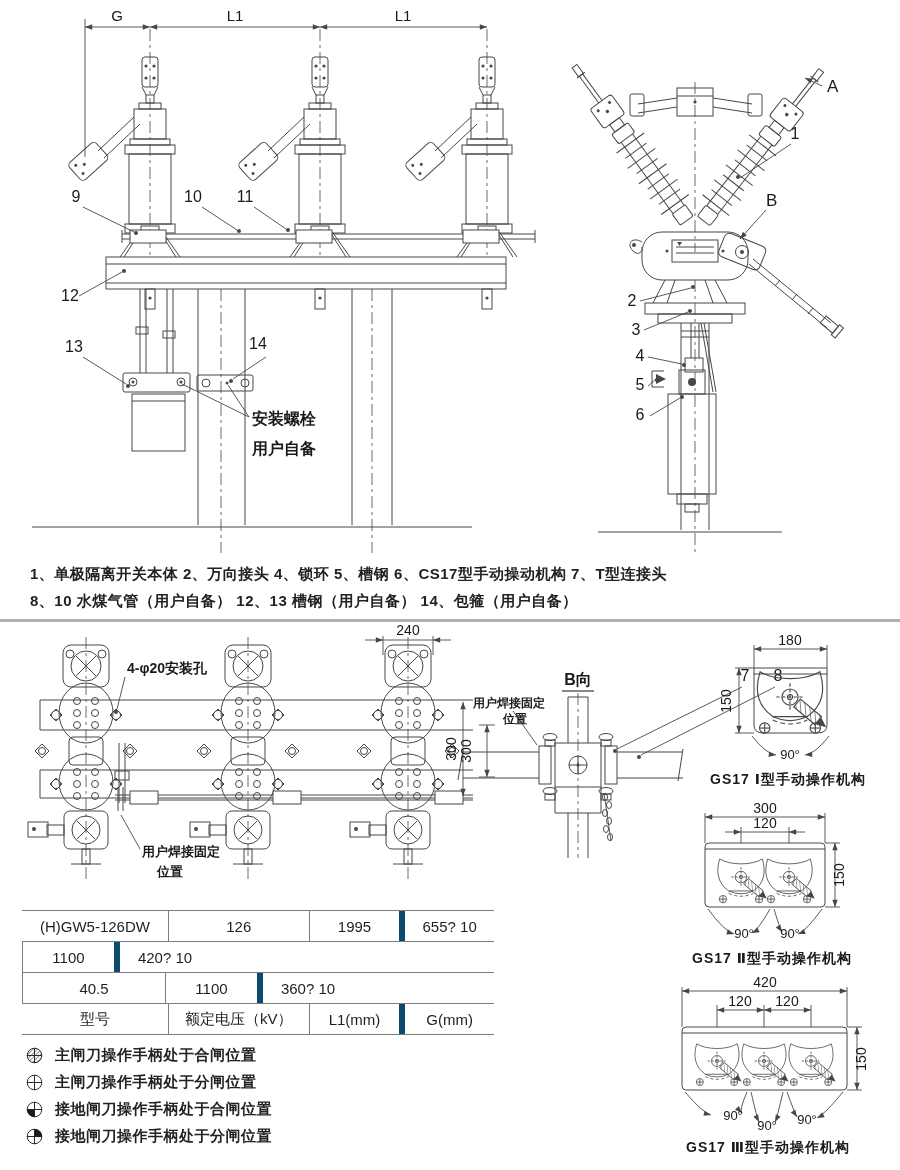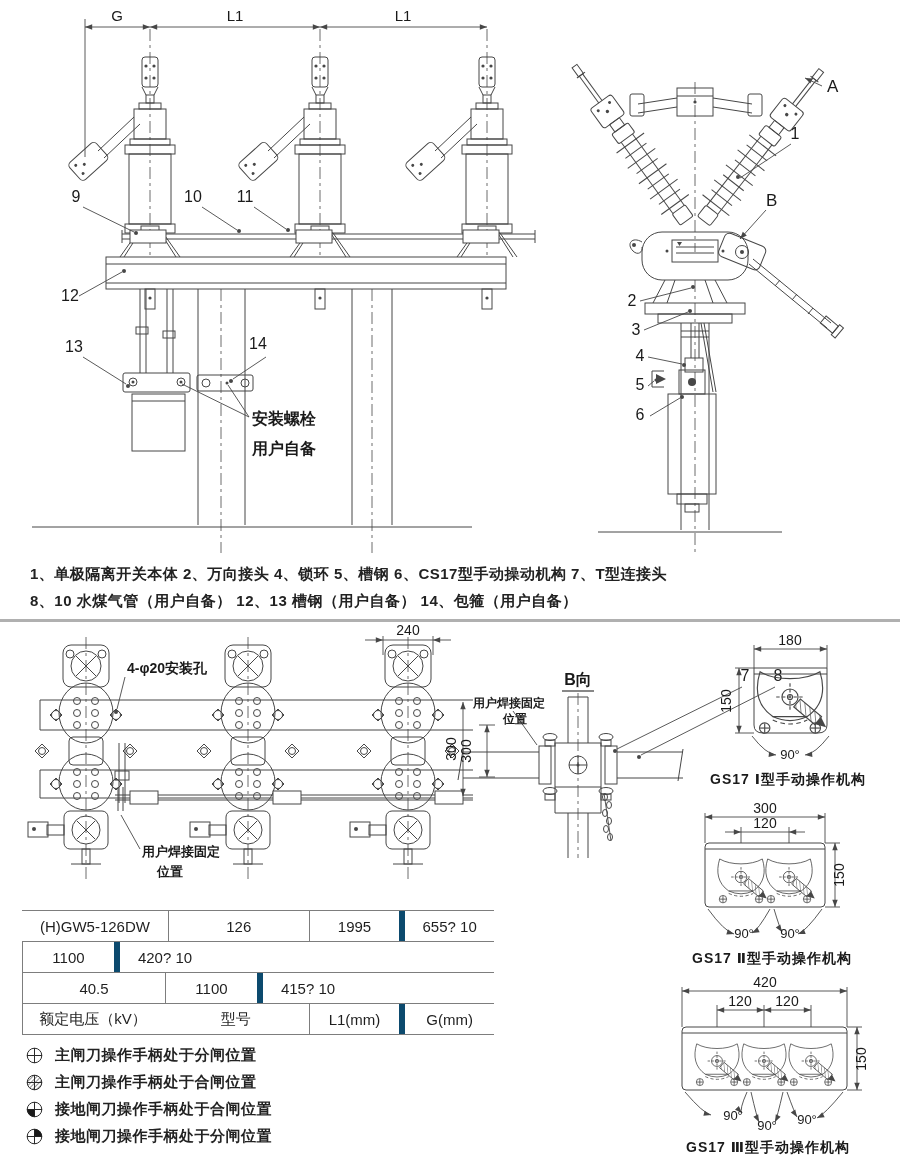--- a/index.html
+++ b/index.html
@@ -651,46 +651,46 @@
     <div class="tcell tc3">1995</div>
     <div class="tcell tc4">655? 10</div>
   </div>
   <div class="trow">
     <div class="tcell tc3">1100</div>
     <div class="tcell tc4">420? 10</div>
   </div>
   <div class="trow">
     <div class="tcell tc2">40.5</div>
     <div class="tcell tc3">1100</div>
-    <div class="tcell tc4">415? 10</div>
+    <div class="tcell tc4">360? 10</div>
   </div>
   <div class="trow last">
+    <div class="tcell tc1">型号</div>
     <div class="tcell tc2">额定电压（kV）</div>
-    <div class="tcell tc1">型号</div>
     <div class="tcell tc3">L1(mm)</div>
     <div class="tcell tc4">G(mm)</div>
   </div>
 </div>
 
 <div id="legend" class="abs" style="left:26px;top:1042px">
+  <div class="litem">
+    <svg width="17" height="17" viewBox="0 0 17 17">
+      <circle cx="8.5" cy="8.5" r="7.3" fill="url(#hatchS)" stroke="#2a2a2a" stroke-width="1"></circle>
+      <line x1="1" y1="8.5" x2="16" y2="8.5" stroke="#2a2a2a"></line>
+          <line x1="8.5" y1="1" x2="8.5" y2="16" stroke="#2a2a2a"></line>
+    </svg>
+    <span class="ltext">主闸刀操作手柄处于合闸位置</span>
+  </div>
   <div class="litem">
     <svg width="17" height="17" viewBox="0 0 17 17">
       <circle cx="8.5" cy="8.5" r="7.3" fill="none" stroke="#2a2a2a" stroke-width="1"></circle>
       <line x1="1" y1="8.5" x2="16" y2="8.5" stroke="#2a2a2a"></line>
           <line x1="8.5" y1="1" x2="8.5" y2="16" stroke="#2a2a2a"></line>
     </svg>
     <span class="ltext">主闸刀操作手柄处于分闸位置</span>
-  </div>
-  <div class="litem">
-    <svg width="17" height="17" viewBox="0 0 17 17">
-      <circle cx="8.5" cy="8.5" r="7.3" fill="url(#hatchS)" stroke="#2a2a2a" stroke-width="1"></circle>
-      <line x1="1" y1="8.5" x2="16" y2="8.5" stroke="#2a2a2a"></line>
-          <line x1="8.5" y1="1" x2="8.5" y2="16" stroke="#2a2a2a"></line>
-    </svg>
-    <span class="ltext">主闸刀操作手柄处于合闸位置</span>
   </div>
   <div class="litem">
     <svg width="17" height="17" viewBox="0 0 17 17">
       <circle cx="8.5" cy="8.5" r="7.3" fill="none" stroke="#2a2a2a" stroke-width="1"></circle>
       <line x1="1" y1="8.5" x2="16" y2="8.5" stroke="#2a2a2a"></line>
           <line x1="8.5" y1="1" x2="8.5" y2="16" stroke="#2a2a2a"></line>
       <path d="M8.5,8.5 L8.5,15.8 A7.3,7.3 0 0 1 1.2,8.5 Z" fill="#1a1a1a"></path>
     </svg>
     <span class="ltext">接地闸刀操作手柄处于合闸位置</span>
   </div>

